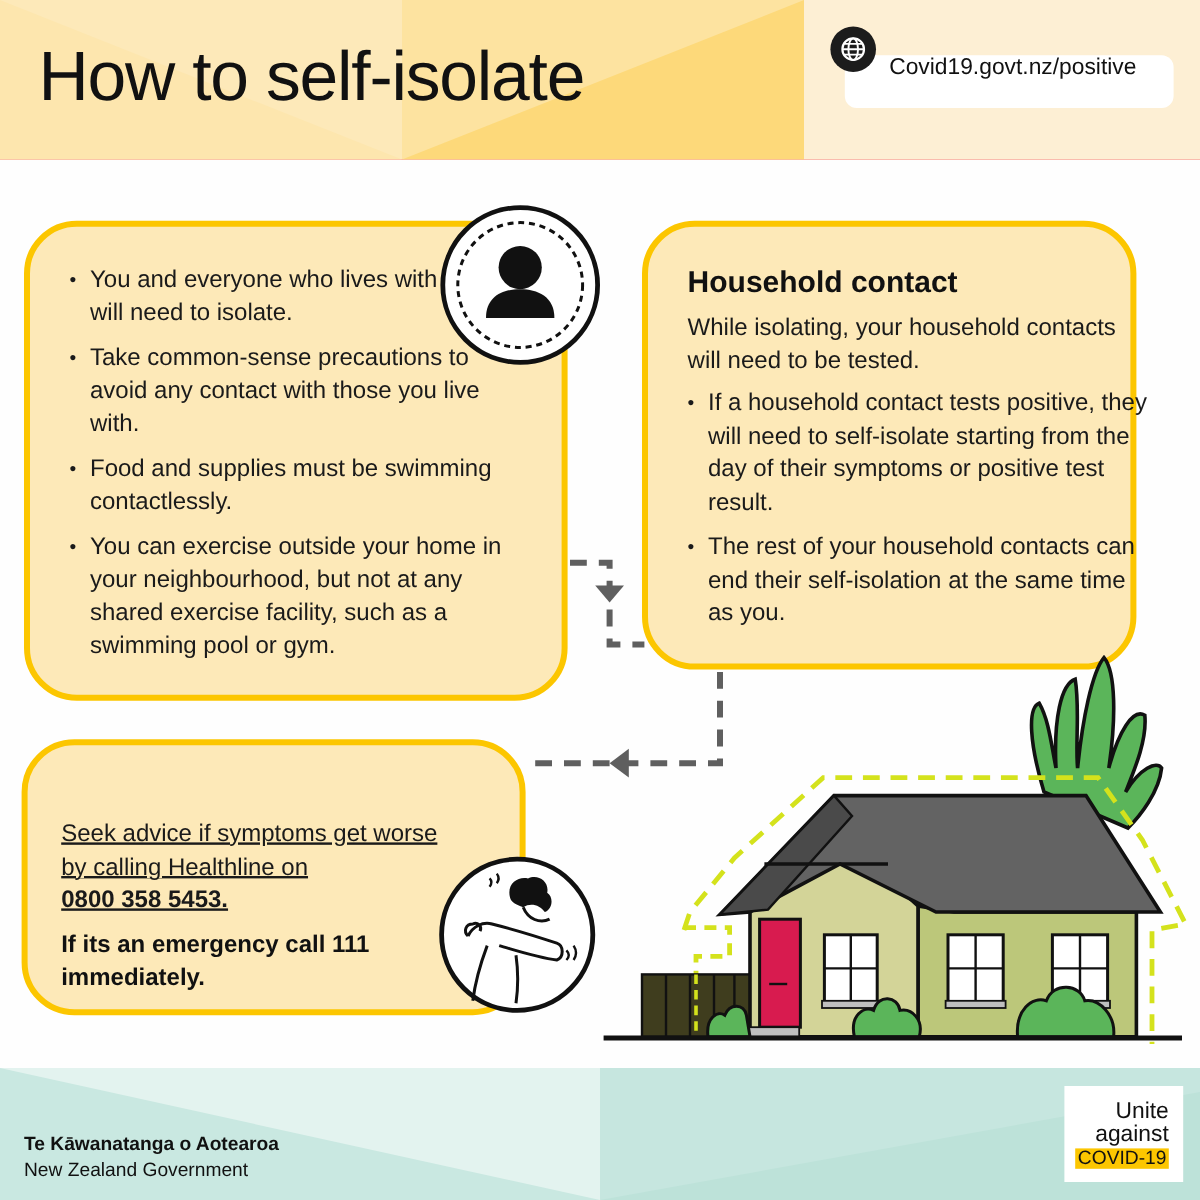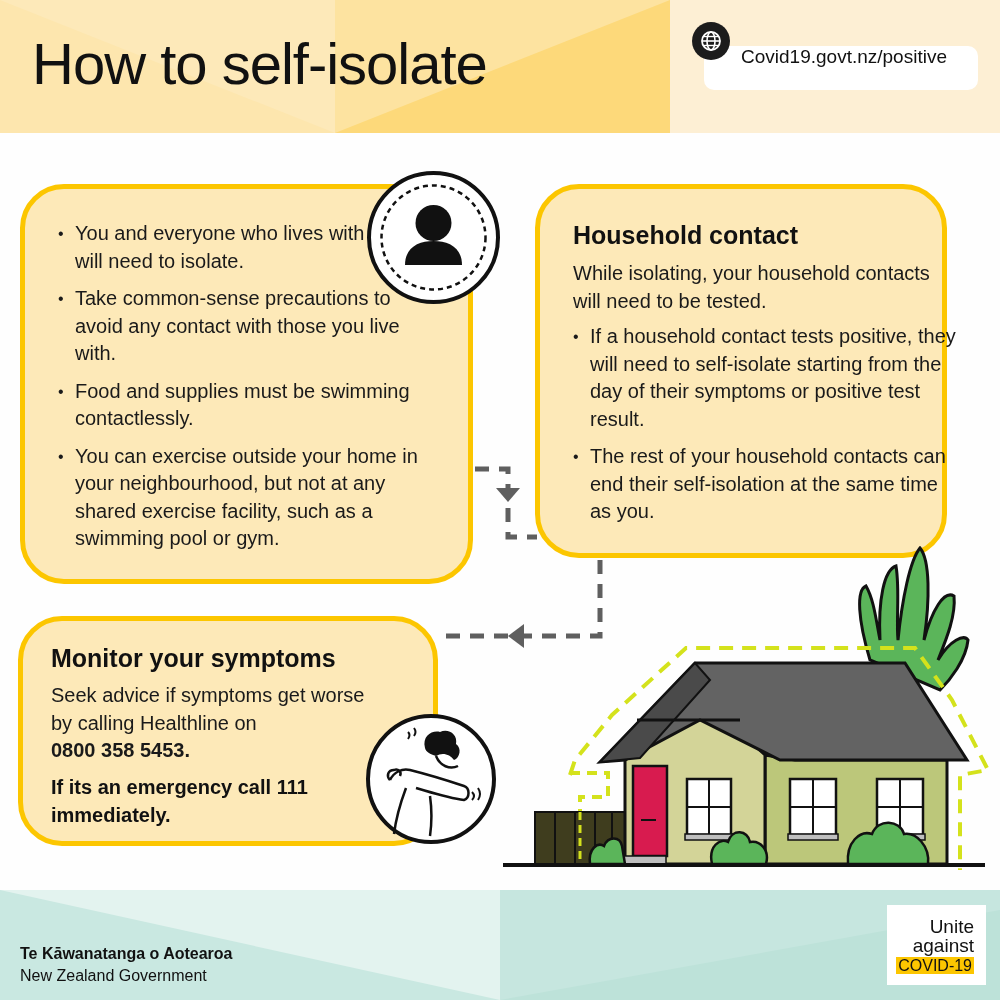--- a/index.html
+++ b/index.html
@@ -22,21 +22,21 @@
   .bullets { list-style: none; }
   .bullets li { position: relative; padding-left: 17px; font-size: 20px; line-height: 27.5px; margin-bottom: 10px; color: #1a1a1a; }
   .bullets li::before { content: "•"; position: absolute; left: 0; top: 0; font-size: 16px; }
 
   .card-1 .bullets { position: absolute; left: 33px; top: 31px; width: 370px; }
   .card-2 .card-title { position: absolute; left: 33px; top: 32px; font-size: 25px; font-weight: 700; color: #111; }
   .card-2 .card-intro { position: absolute; left: 33px; top: 71px; width: 360px; font-size: 20px; line-height: 27.5px; color: #1a1a1a; }
   .card-2 .bullets { position: absolute; left: 33px; top: 134px; width: 385px; }
 
   .card-3 .card-title { position: absolute; left: 28px; top: 23px; font-size: 25px; font-weight: 700; color: #111; }
-  .card-3 .card-intro { position: absolute; left: 28px; top: 61px; width: 330px; font-size: 20px; line-height: 27.5px; color: #1a1a1a; }
+  .card-3 .card-intro { position: absolute; left: 28px; top: 61px; width: 330px; font-size: 20px; line-height: 27.5px; color: #1a1a1a; text-decoration: underline; }
   .card-3 .bold { font-weight: 700; display: block; }
   .card-3 .emergency { position: absolute; left: 28px; top: 153px; width: 320px; font-size: 20px; line-height: 27.5px; font-weight: 700; color: #111; }
 
   
   .icon-circle { position: absolute; width: 133px; height: 133px; border-radius: 50%; background: #ffffff; border: 4px solid #111; }
   .person-circle { left: 367px; top: 171px; }
   .sneeze-circle { left: 366px; top: 714px; width: 130px; height: 130px; }
 
   
   .footer { position: absolute; left: 0; top: 890px; width: 1000px; height: 110px; background: #c9e8e1; overflow: hidden; }
@@ -106,21 +106,20 @@
 <div class="card card-2">
   <div class="card-title">Household contact</div>
   <div class="card-intro">While isolating, your household contacts will need to be tested.</div>
   <ul class="bullets">
     <li>If a household contact tests positive, they will need to self-isolate starting from the day of their symptoms or positive test result.</li>
     <li>The rest of your household contacts can end their self-isolation at the same time as you.</li>
   </ul>
 </div>
 
 <div class="card card-3">
-  <div class="card-title">Monitor your symptoms</div>
   <div class="card-intro">
     <span>Seek advice if symptoms get worse by calling Healthline on</span>
     <span class="bold">0800 358 5453.</span>
   </div>
   <div class="emergency">If its an emergency call 111 immediately.</div>
 </div>
 <div class="icon-circle sneeze-circle">
   <svg width="122" height="122" viewBox="0 0 122 122">
     <path d="M55,30 C52,18 62,12 70,14 C78,10 88,16 86,26 C92,30 90,40 84,42 C80,36 72,34 66,38 C60,36 56,34 55,30 Z" fill="#111"></path>
     <path d="M44,10 q3,4 0,8 M38,14 q3,3 0,7" stroke="#111" stroke-width="2" fill="none"></path>

